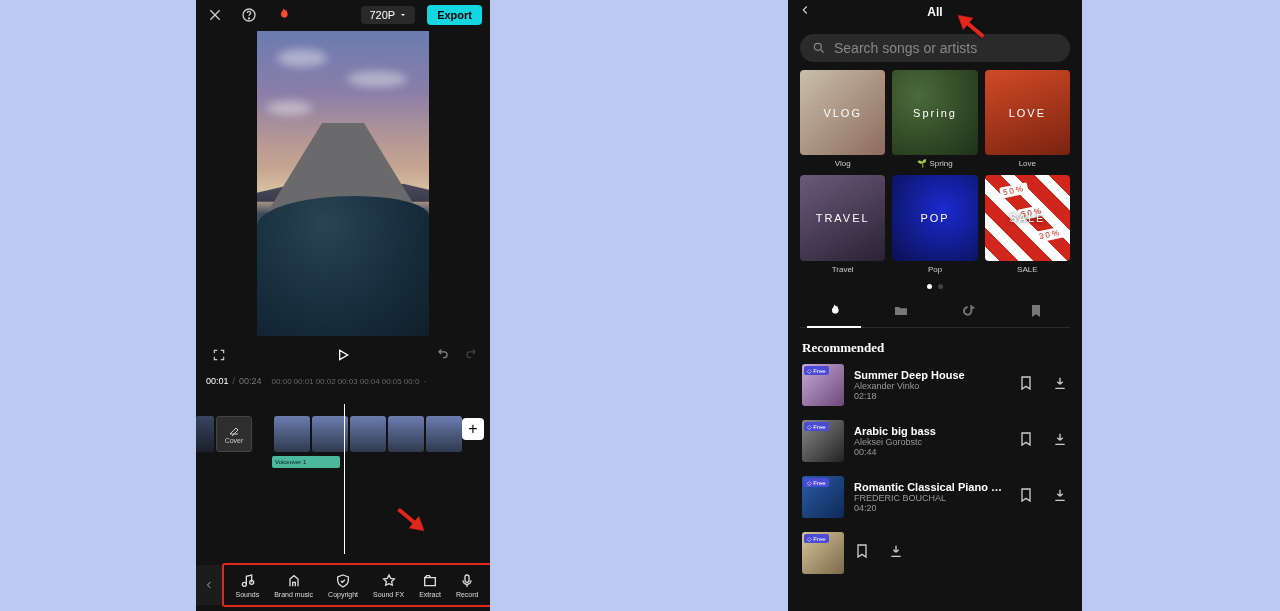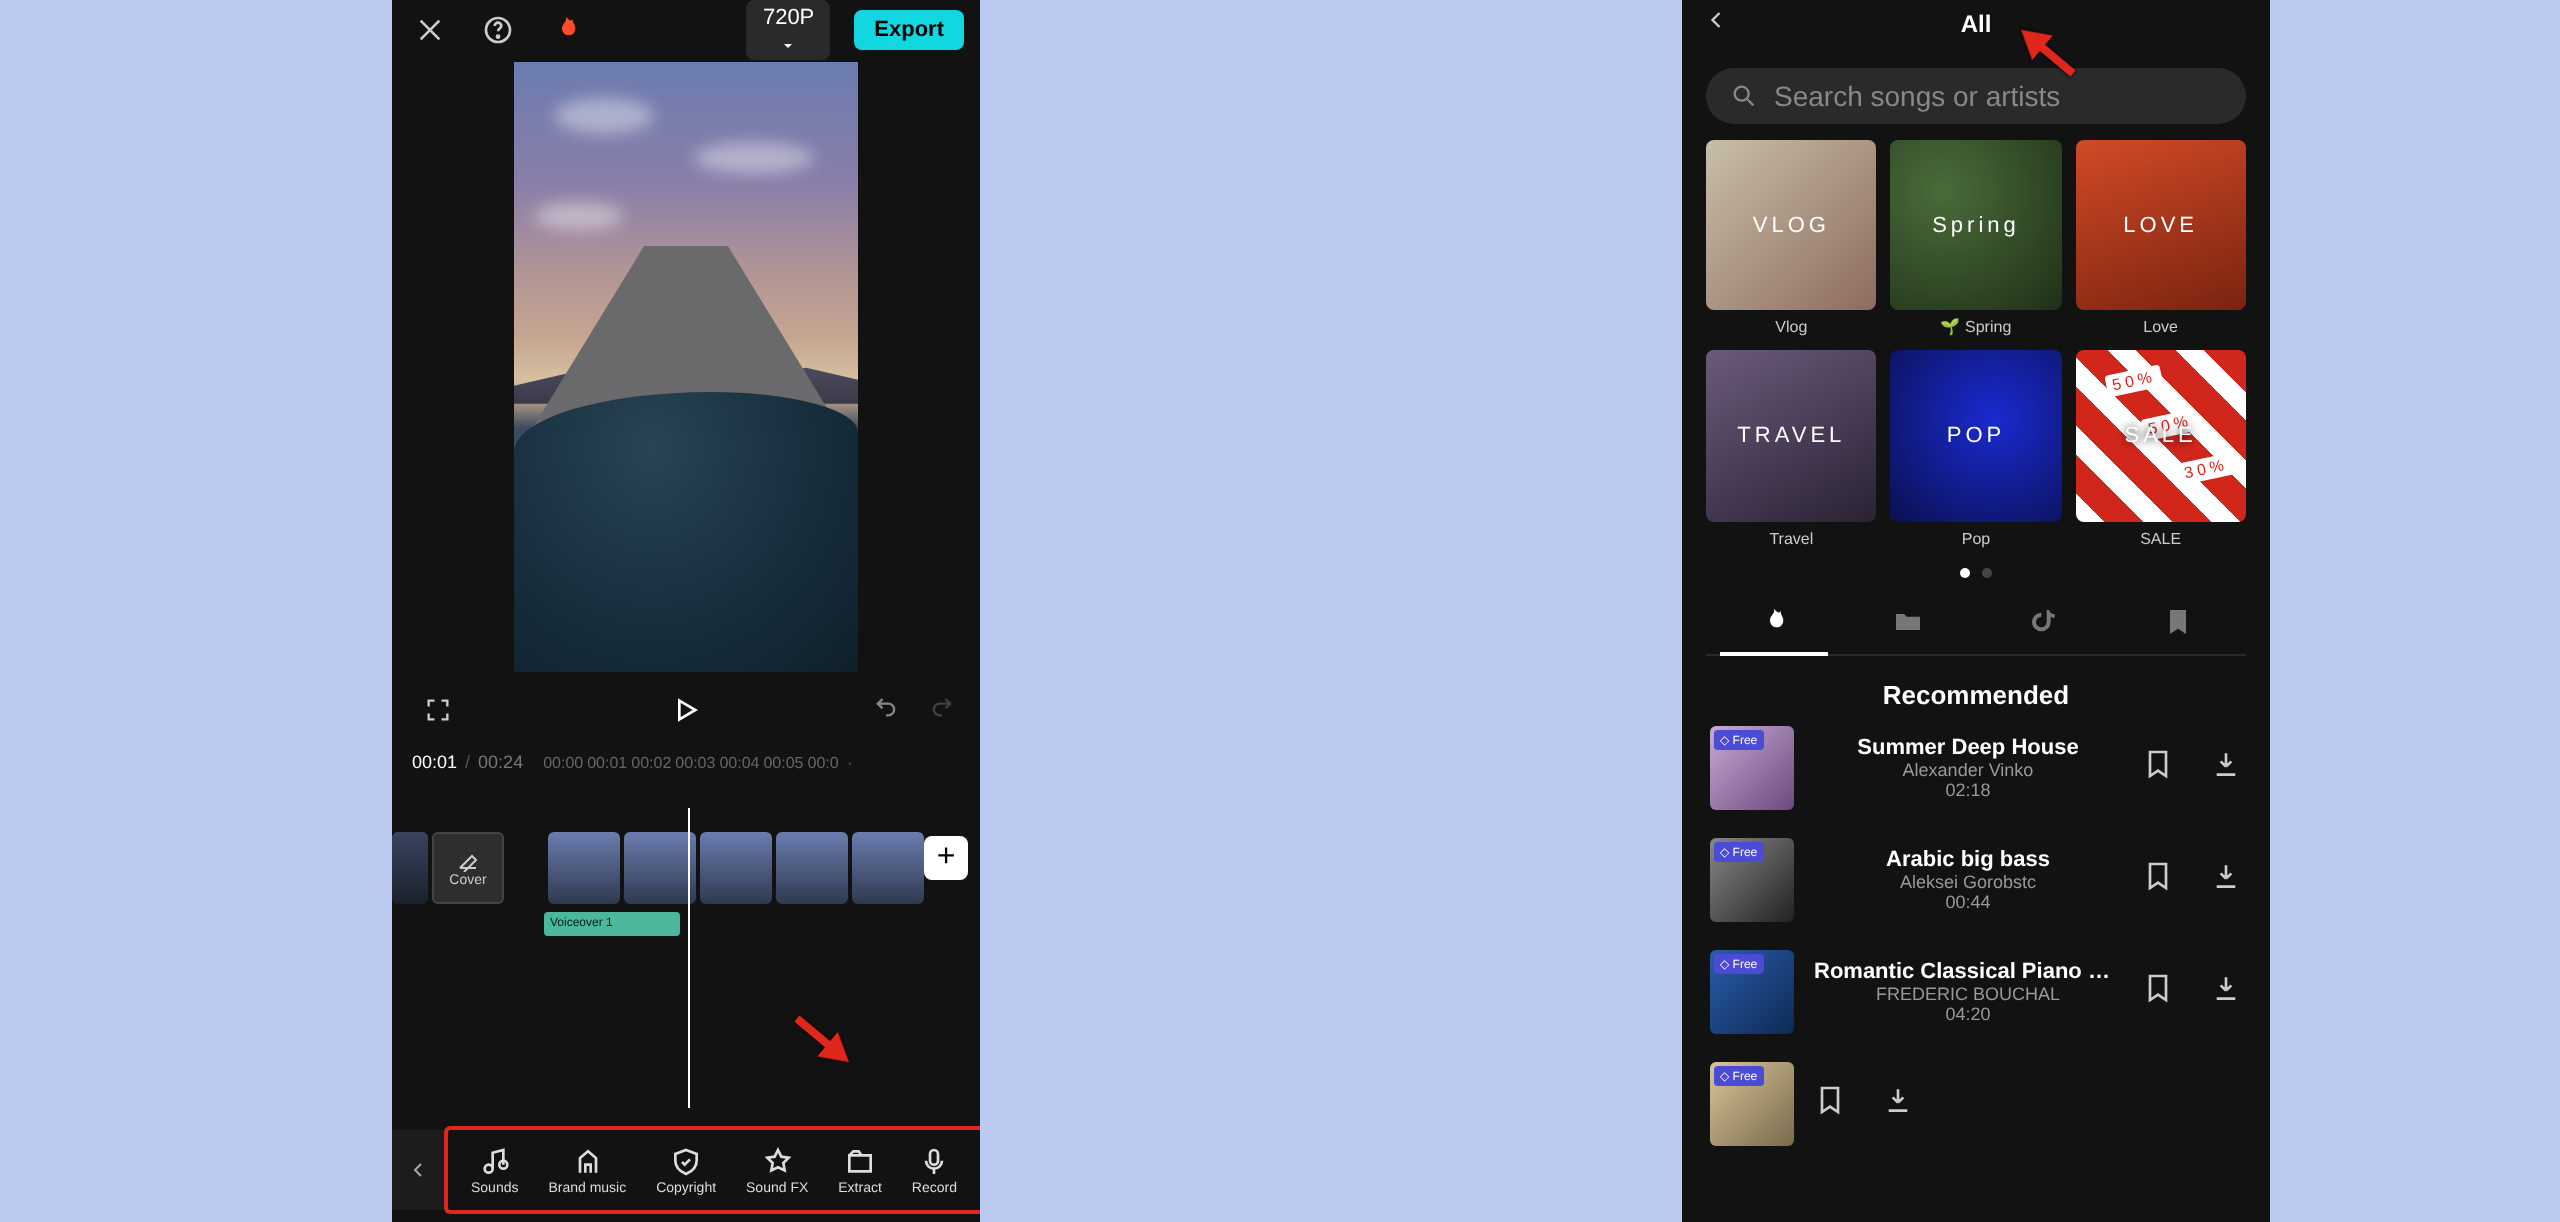--- a/index.html
+++ b/index.html
@@ -13,42 +13,41 @@
   }
   .phone {
     position: absolute;
     width: 294px;
     height: 611px;
     background: #121212;
     color: #fff;
     overflow: hidden;
   }
   .phone-left { left: 196px; top: 0; }
-  .phone-right { left: 841px; top: 0; text-align: center; }
+  .phone-right { left: 788px; top: 0; }
 
   
   .topbar {
     height: 30px;
     display: flex;
     align-items: center;
     padding: 0 8px;
     gap: 12px;
   }
   .tb-spacer { flex: 1; }
   .icon-btn { width: 22px; height: 22px; display:flex; align-items:center; justify-content:center; color:#ccc; font-size:16px; cursor:pointer;}
   .flame { color:#ff4a2b; font-size:16px;}
   .res-btn {
     background:#2a2a2a;
     color:#fff;
     font-size:11px;
     padding:3px 8px;
     border-radius:4px;
     display:flex; align-items:center; gap:4px;
     cursor:pointer;
-    flex-direction:column;
   }
   .export-btn {
     background:#12d6e0;
     color:#000;
     font-size:11px;
     font-weight:600;
     padding:4px 10px;
     border-radius:4px;
     cursor:pointer;
   }
@@ -227,21 +226,21 @@
   .src-tab{
     flex:1;display:flex;align-items:center;justify-content:center;
     height:32px;color:#777;cursor:pointer;position:relative;
   }
   .src-tab.active{color:#fff;}
   .src-tab.active::after{
     content:"";position:absolute;bottom:-1px;left:10%;right:10%;height:2px;background:#fff;
   }
 
   .section-title{
-    font-size:13px;font-weight:700;padding:12px 14px 8px 14px;
+    font-size:13px;font-weight:700;padding:12px 14px 8px 14px;font-family:Liberation Serif, serif;
   }
   .song-list{display:flex;flex-direction:column;gap:14px;padding:0 14px;}
   .song{
     display:flex;align-items:center;gap:10px;
   }
   .thumb{
     width:42px;height:42px;border-radius:3px;background:#333;position:relative;overflow:hidden;
   }
   .free-badge{
     position:absolute;top:2px;left:2px;

